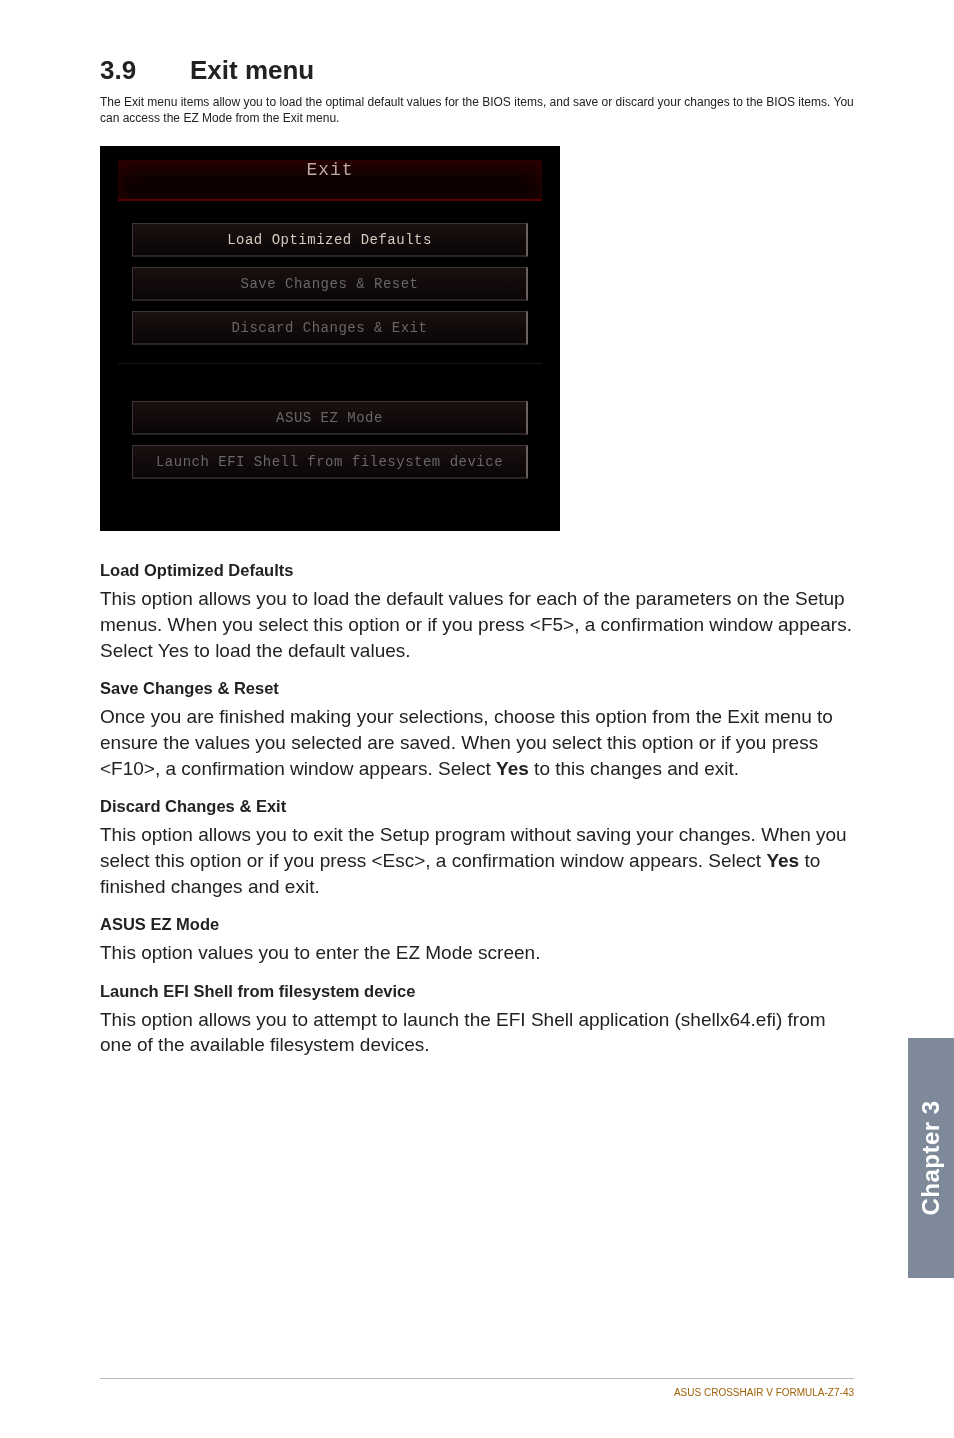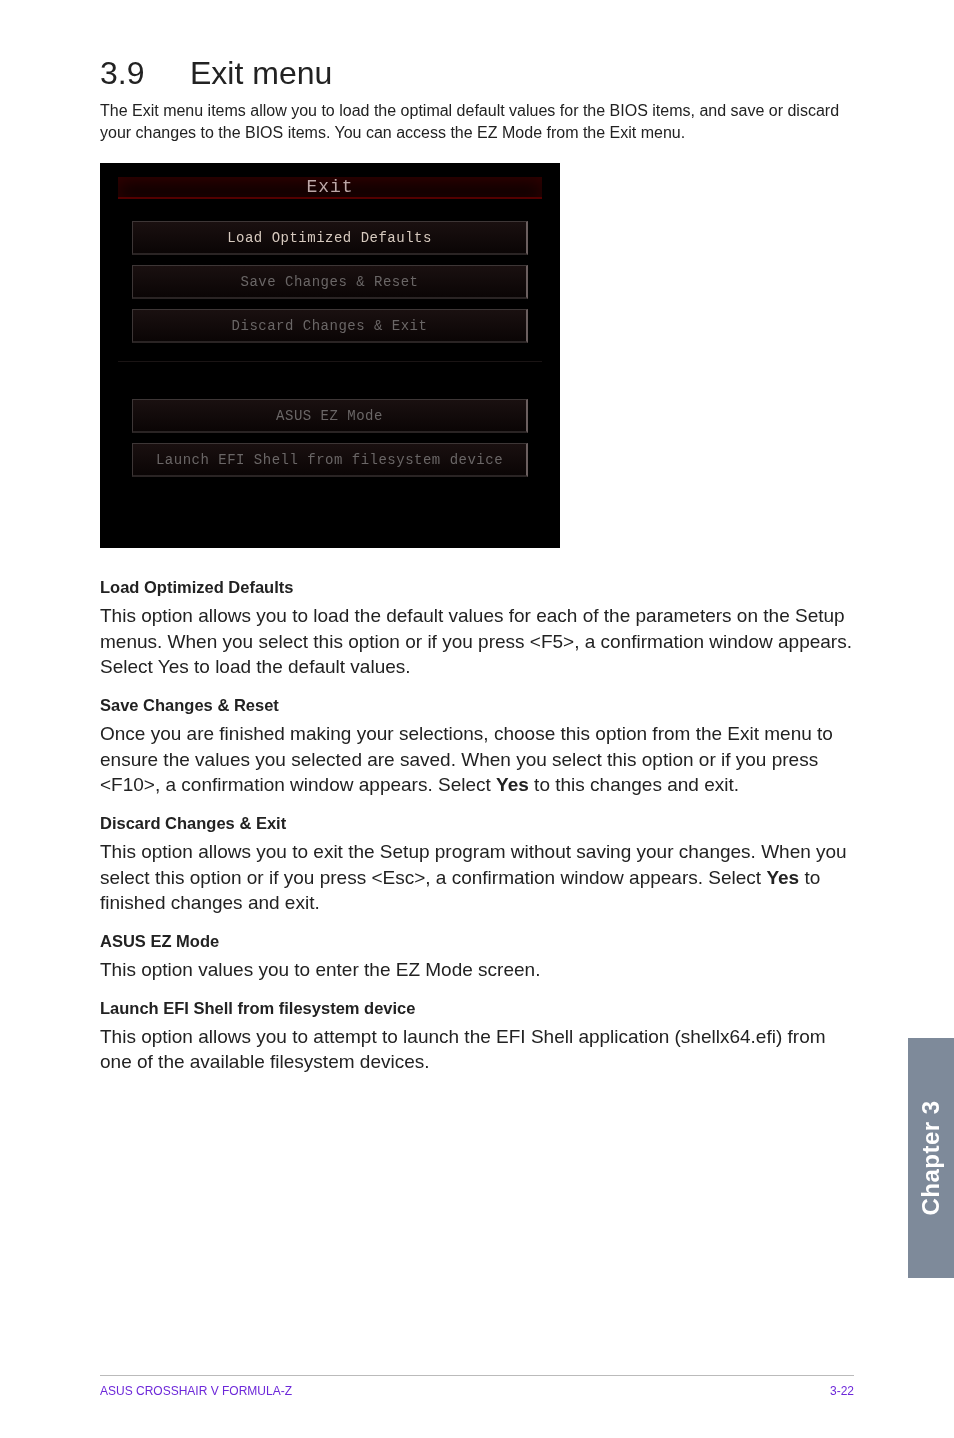--- a/index.html
+++ b/index.html
@@ -5,45 +5,45 @@
   * { box-sizing: border-box; margin: 0; padding: 0; }
   html, body { width: 954px; height: 1438px; }
   body {
     font-family: Arial, Helvetica, sans-serif;
     background: #fff;
     color: #222;
     position: relative;
     padding: 55px 100px 40px 100px;
   }
   h1.sec-title {
-    font-size: 32px;
-    font-weight: normal;
+    font-size: 26px;
+    font-weight: bold;
     margin-bottom: 8px;
   }
   h1.sec-title .num { display:inline-block; width: 90px; }
   p.body {
-    font-size: 16px;
+    font-size: 12px;
     line-height: 1.35;
     margin-bottom: 20px;
   }
   .bios-box {
     width: 460px;
     height: 385px;
     background: #000;
     margin-top: 10px;
     margin-bottom: 30px;
     padding: 14px 18px 20px 18px;
     font-family: "Courier New", monospace;
     color: #aaa;
     position: relative;
   }
   .bios-title-wrap {
     border-bottom: 2px solid rgba(120,0,0,0.6);
     text-align: center;
-    padding-bottom: 0;
+    padding-bottom: 19px;
     margin-bottom: 22px;
     background: linear-gradient(to bottom, #200000 0%, #000 100%);
     box-shadow: 0 0 18px #300000 inset;
   }
   .bios-title {
     color: #bca7a7;
     font-size: 18px;
     letter-spacing: 1px;
   }
   .bios-btn {
@@ -73,24 +73,24 @@
     line-height: 1.35;
     margin-bottom: 16px;
   }
   .footer {
     position: absolute;
     bottom: 40px;
     left: 100px;
     right: 100px;
     border-top: 1px solid #bbb;
     padding-top: 8px;
-    font-size: 12px;
-    color: #6d28d9;
+    font-size: 10px;
+    color: #a16207;
     display: flex;
-    justify-content: space-between;
+    justify-content: flex-end;
   }
   .side-tab {
     position: absolute;
     right: 0;
     bottom: 160px;
     width: 46px;
     height: 240px;
     background: #7e8a9a;
     display: flex;
     align-items: center;
@@ -144,14 +144,14 @@
 
 <h2 class="sub">Launch EFI Shell from filesystem device</h2>
 <p class="sub-body">This option allows you to attempt to launch the EFI Shell application (shellx64.efi) from one of the available filesystem devices.</p>
 
 <div class="side-tab">
   <span>Chapter 3</span>
 </div>
 
 <div class="footer">
   <span>ASUS CROSSHAIR V FORMULA-Z</span>
-  <span>3-22</span>
+  <span>7-43</span>
 </div>
 
 </body></html>

